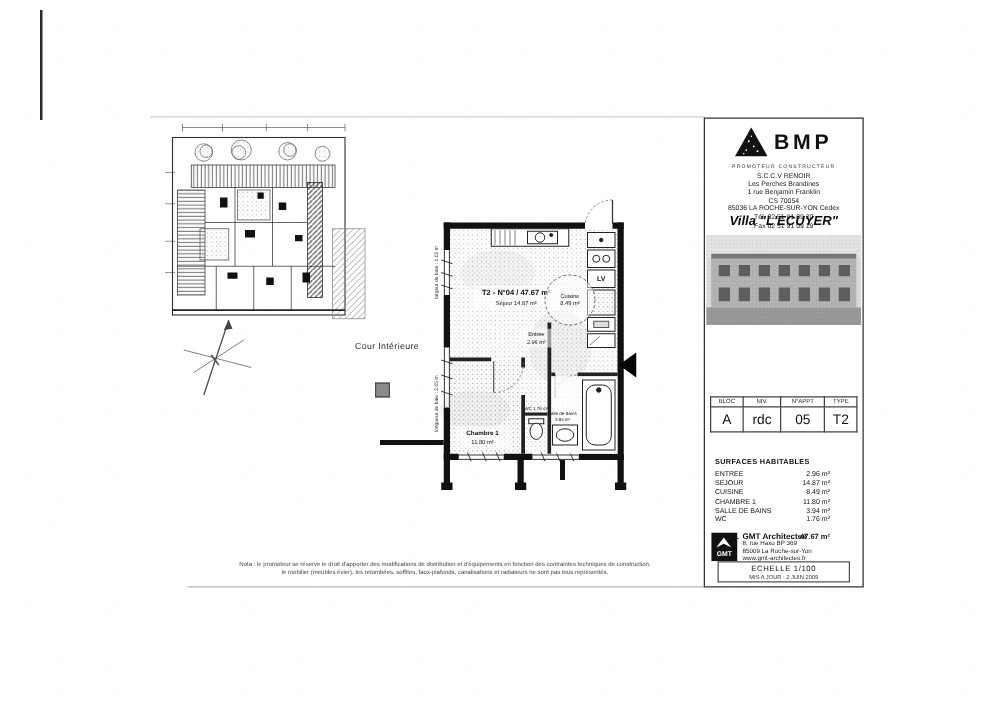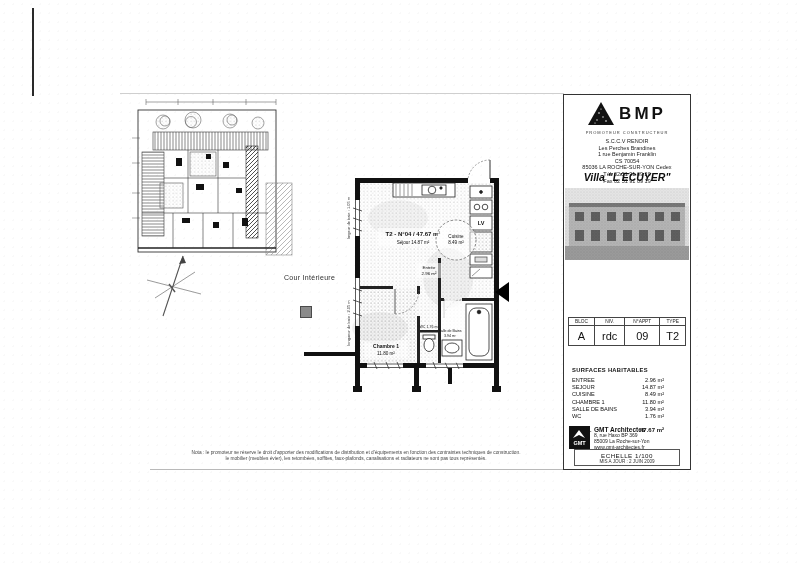--- a/index.html
+++ b/index.html
@@ -317,21 +317,21 @@
       <tbody>
           <tr>
         <th>BLOC</th>
         <th>NIV.</th>
         <th>N°APPT</th>
         <th>TYPE</th>
       </tr>
       <tr>
         <td>A</td>
         <td>rdc</td>
-        <td>09</td>
+        <td>05</td>
         <td>T2</td>
       </tr>
     </tbody>
       </table>
 
     <div class="tb-surf-title">SURFACES HABITABLES</div>
     <div class="tb-rows">
       <div class="tb-row">
         <span>ENTREE</span>
         <span>2.96 m²</span>

